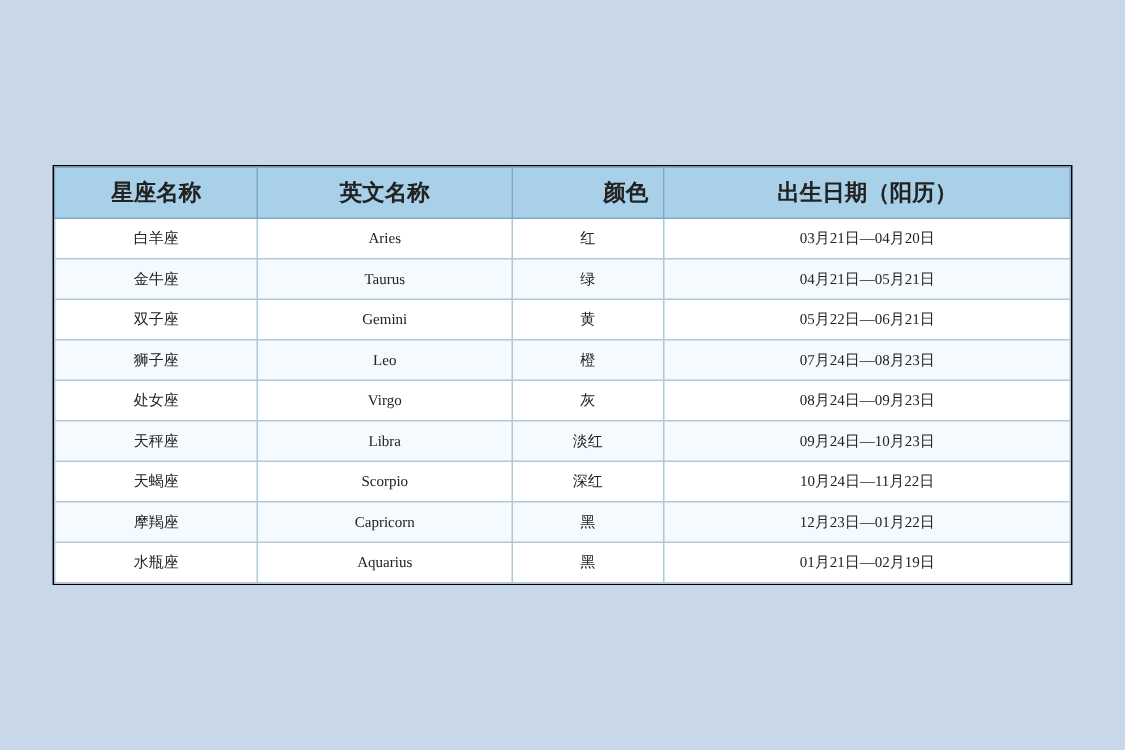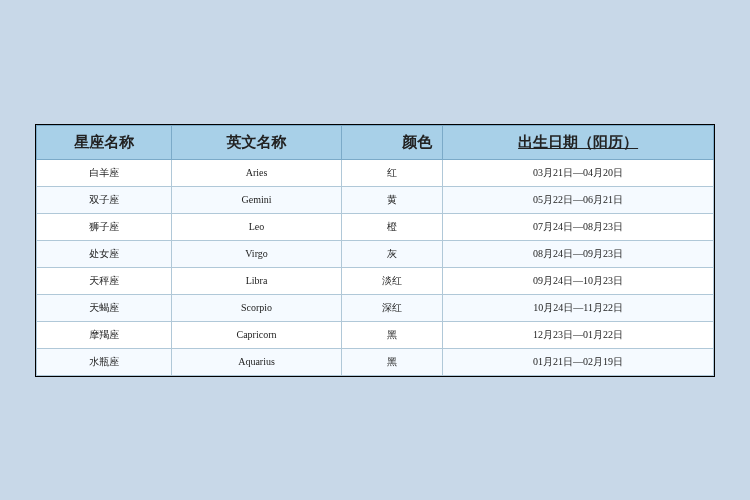--- a/index.html
+++ b/index.html
@@ -54,41 +54,47 @@
       border: 1px solid #b0c8d8;
       padding: 6px 10px;
       text-align: center;
       font-size: 10px;
       color: #222;
     }
 
     .col-cn { width: 20%; }
     .col-en { width: 25%; }
     .col-color { width: 15%; text-align: right; }
-    .col-date { width: 40%; text-decoration: underline; }
+    .col-date { width: 40%; }
   </style>
 </head>
 <body>
 
 <div class="table-container">
   <table>
     <thead>
       <tr>
         <th class="col-cn">星座名称</th>
         <th class="col-en">英文名称</th>
         <th class="col-color">颜色</th>
         <th class="col-date">出生日期（阳历）</th>
       </tr>
     </thead>
     <tbody id="table-body">
     <tr>
           <td>白羊座</td>
           <td>Aries</td>
           <td>红</td>
           <td>03月21日—04月20日</td>
+        </tr>
+        <tr>
+          <td>金牛座</td>
+          <td>Taurus</td>
+          <td>绿</td>
+          <td>04月21日—05月21日</td>
         </tr>
         <tr>
           <td>双子座</td>
           <td>Gemini</td>
           <td>黄</td>
           <td>05月22日—06月21日</td>
         </tr>
         <tr>
           <td>狮子座</td>
           <td>Leo</td>

